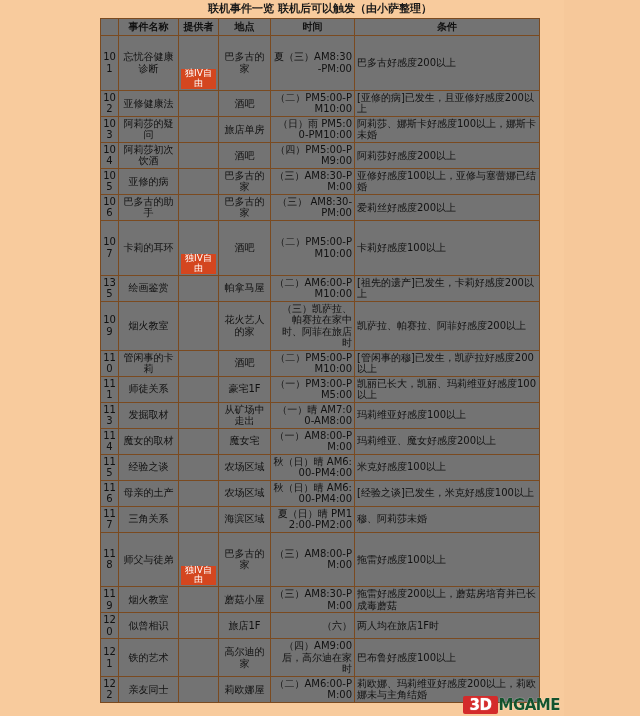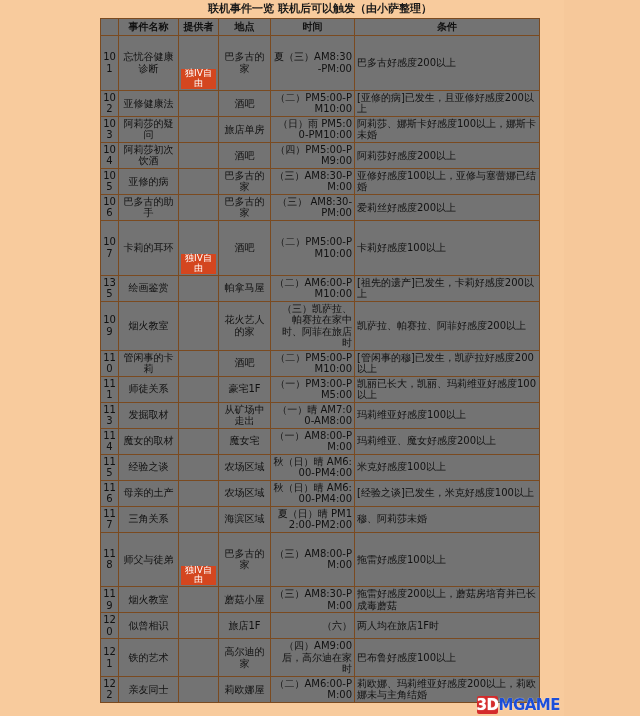--- a/index.html
+++ b/index.html
@@ -103,26 +103,26 @@
     position: absolute;
     right: 4px;
     bottom: 2px;
     font-size: 15px;
     font-weight: bold;
     font-family: "DejaVu Sans", sans-serif;
     color: #1a6b33;
     letter-spacing: -0.5px;
     text-shadow: 0 0 1px #fff;
   }
-  .watermark .dark { color: #1d4ed8; }
+  .watermark .dark { color: #14532d; }
   .wm-box {
     display: inline-block;
     background: #d42b2b;
     color: #fff;
-    padding: 0 0;
+    padding: 0 7px;
     border-radius: 2px;
   }
 </style>
 </head>
 <body>
 
 <div id="page">
 
   <div class="gutter"></div>
 

